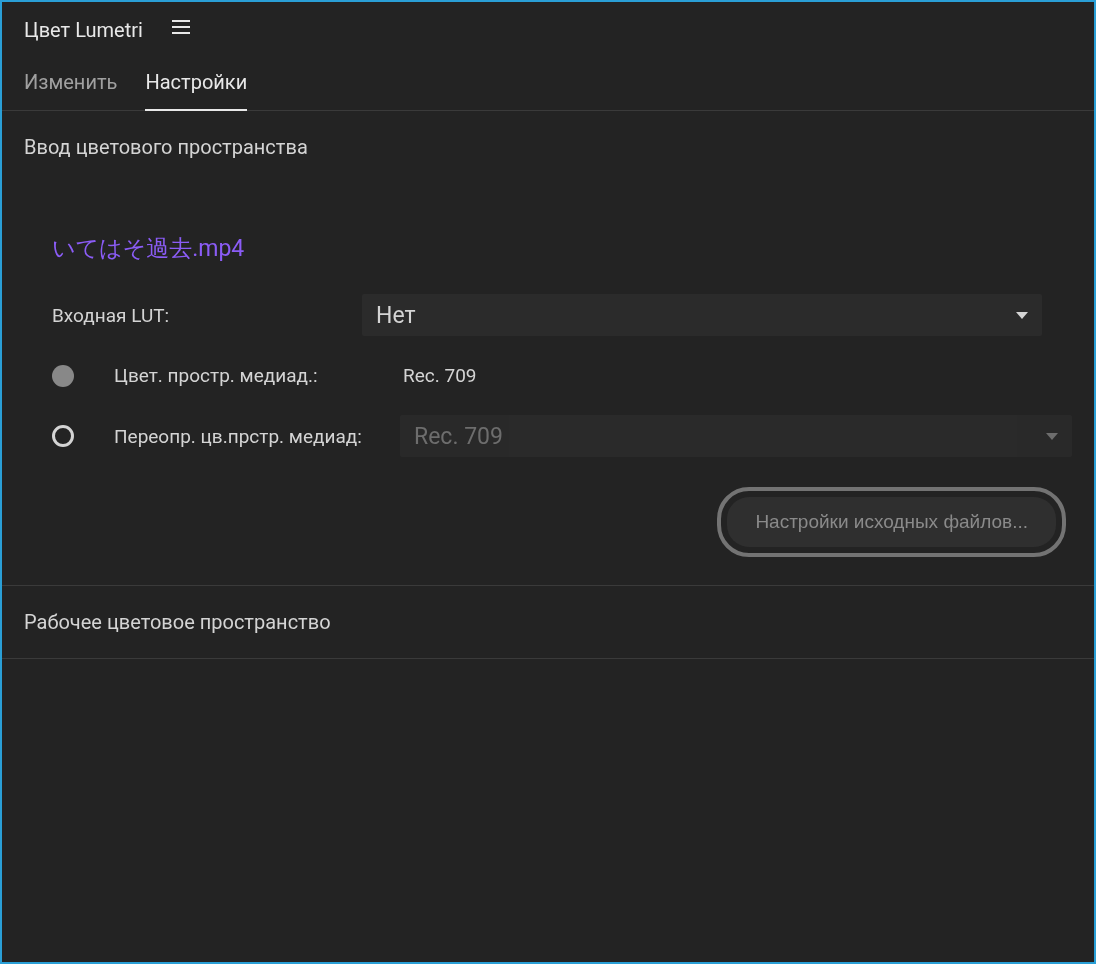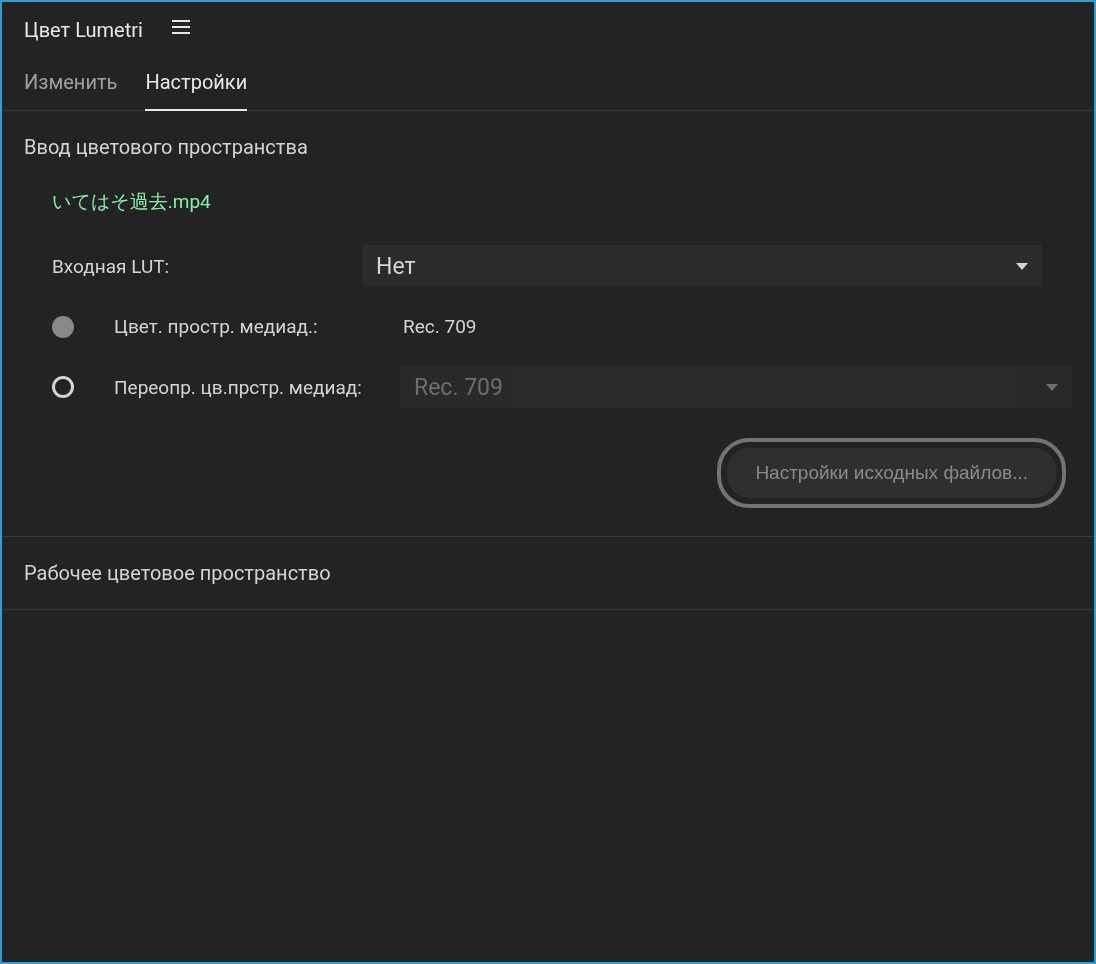--- a/index.html
+++ b/index.html
@@ -89,22 +89,23 @@
       margin-top: 30px;
       padding-left: 28px;
     }
     .field-label {
       font-size: 19px;
       color: #d4d4d4;
       width: 310px;
       flex-shrink: 0;
     }
     .field-value {
-      font-size: 19px;
-      color: #86efac;
+      font-size: 23px;
+      color: #8b5cf6;
+      margin-top: 44px;
     }
     .dropdown {
       flex: 1;
       background: #2b2b2b;
       height: 42px;
       display: flex;
       align-items: center;
       justify-content: space-between;
       padding: 0 14px;
       cursor: pointer;

